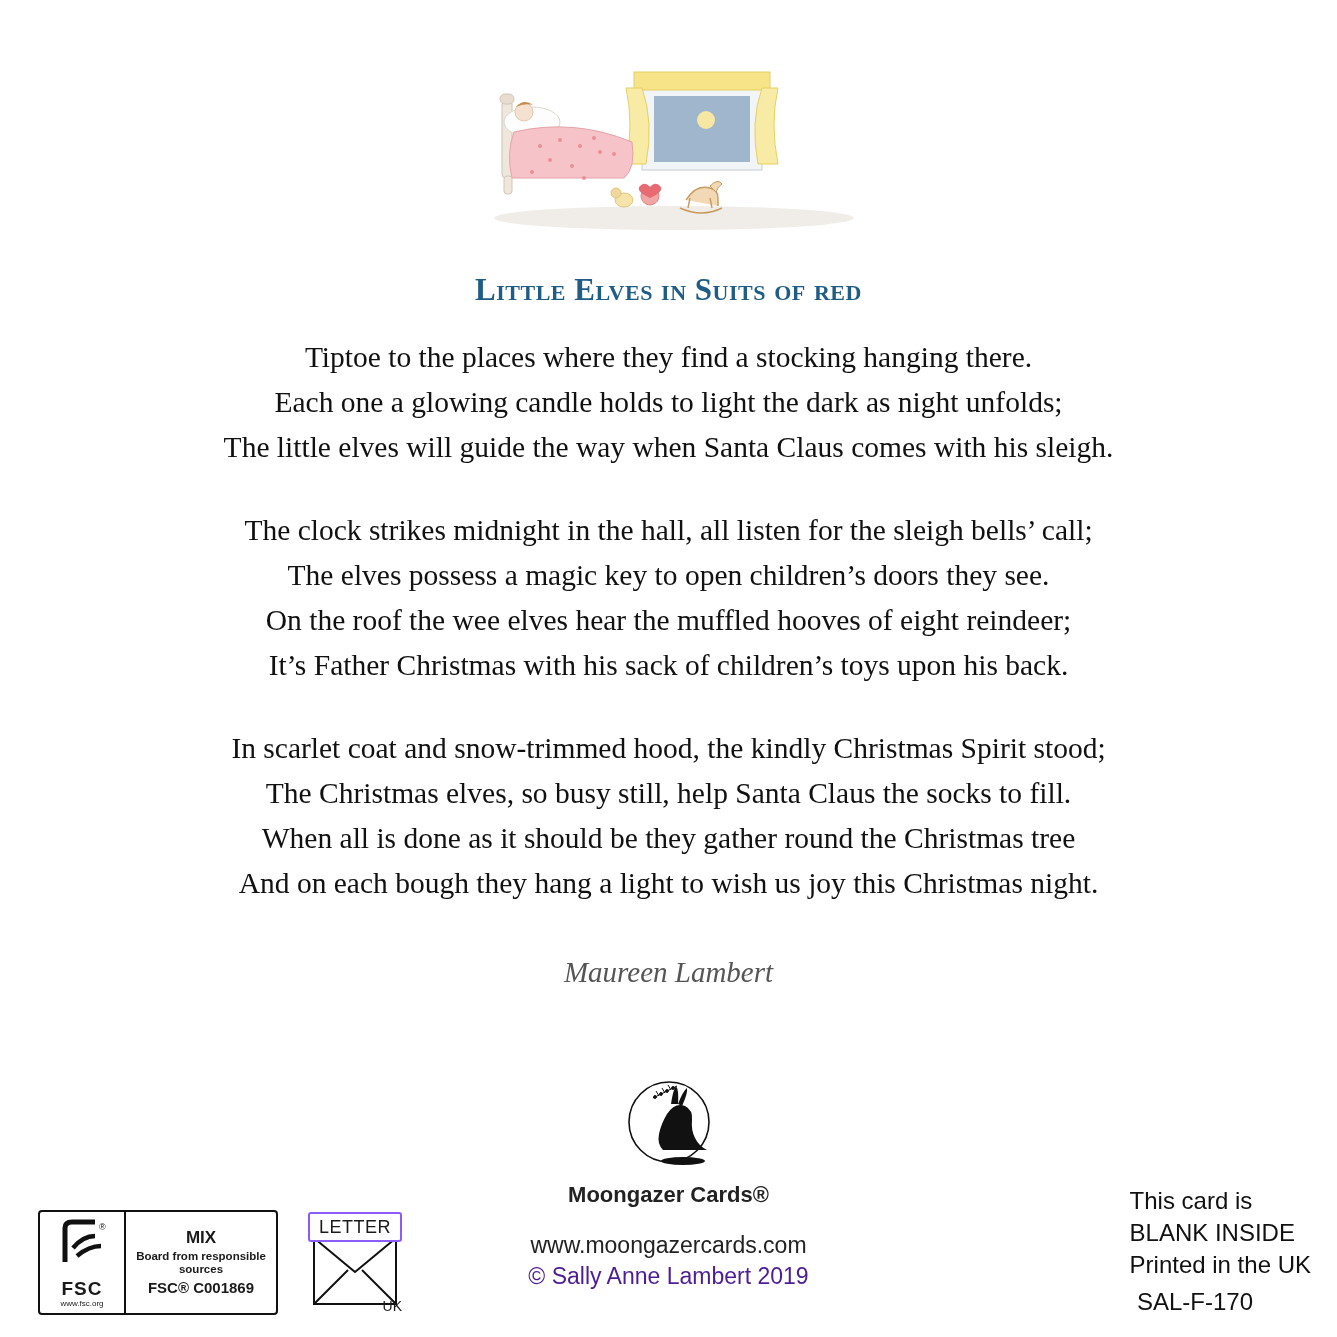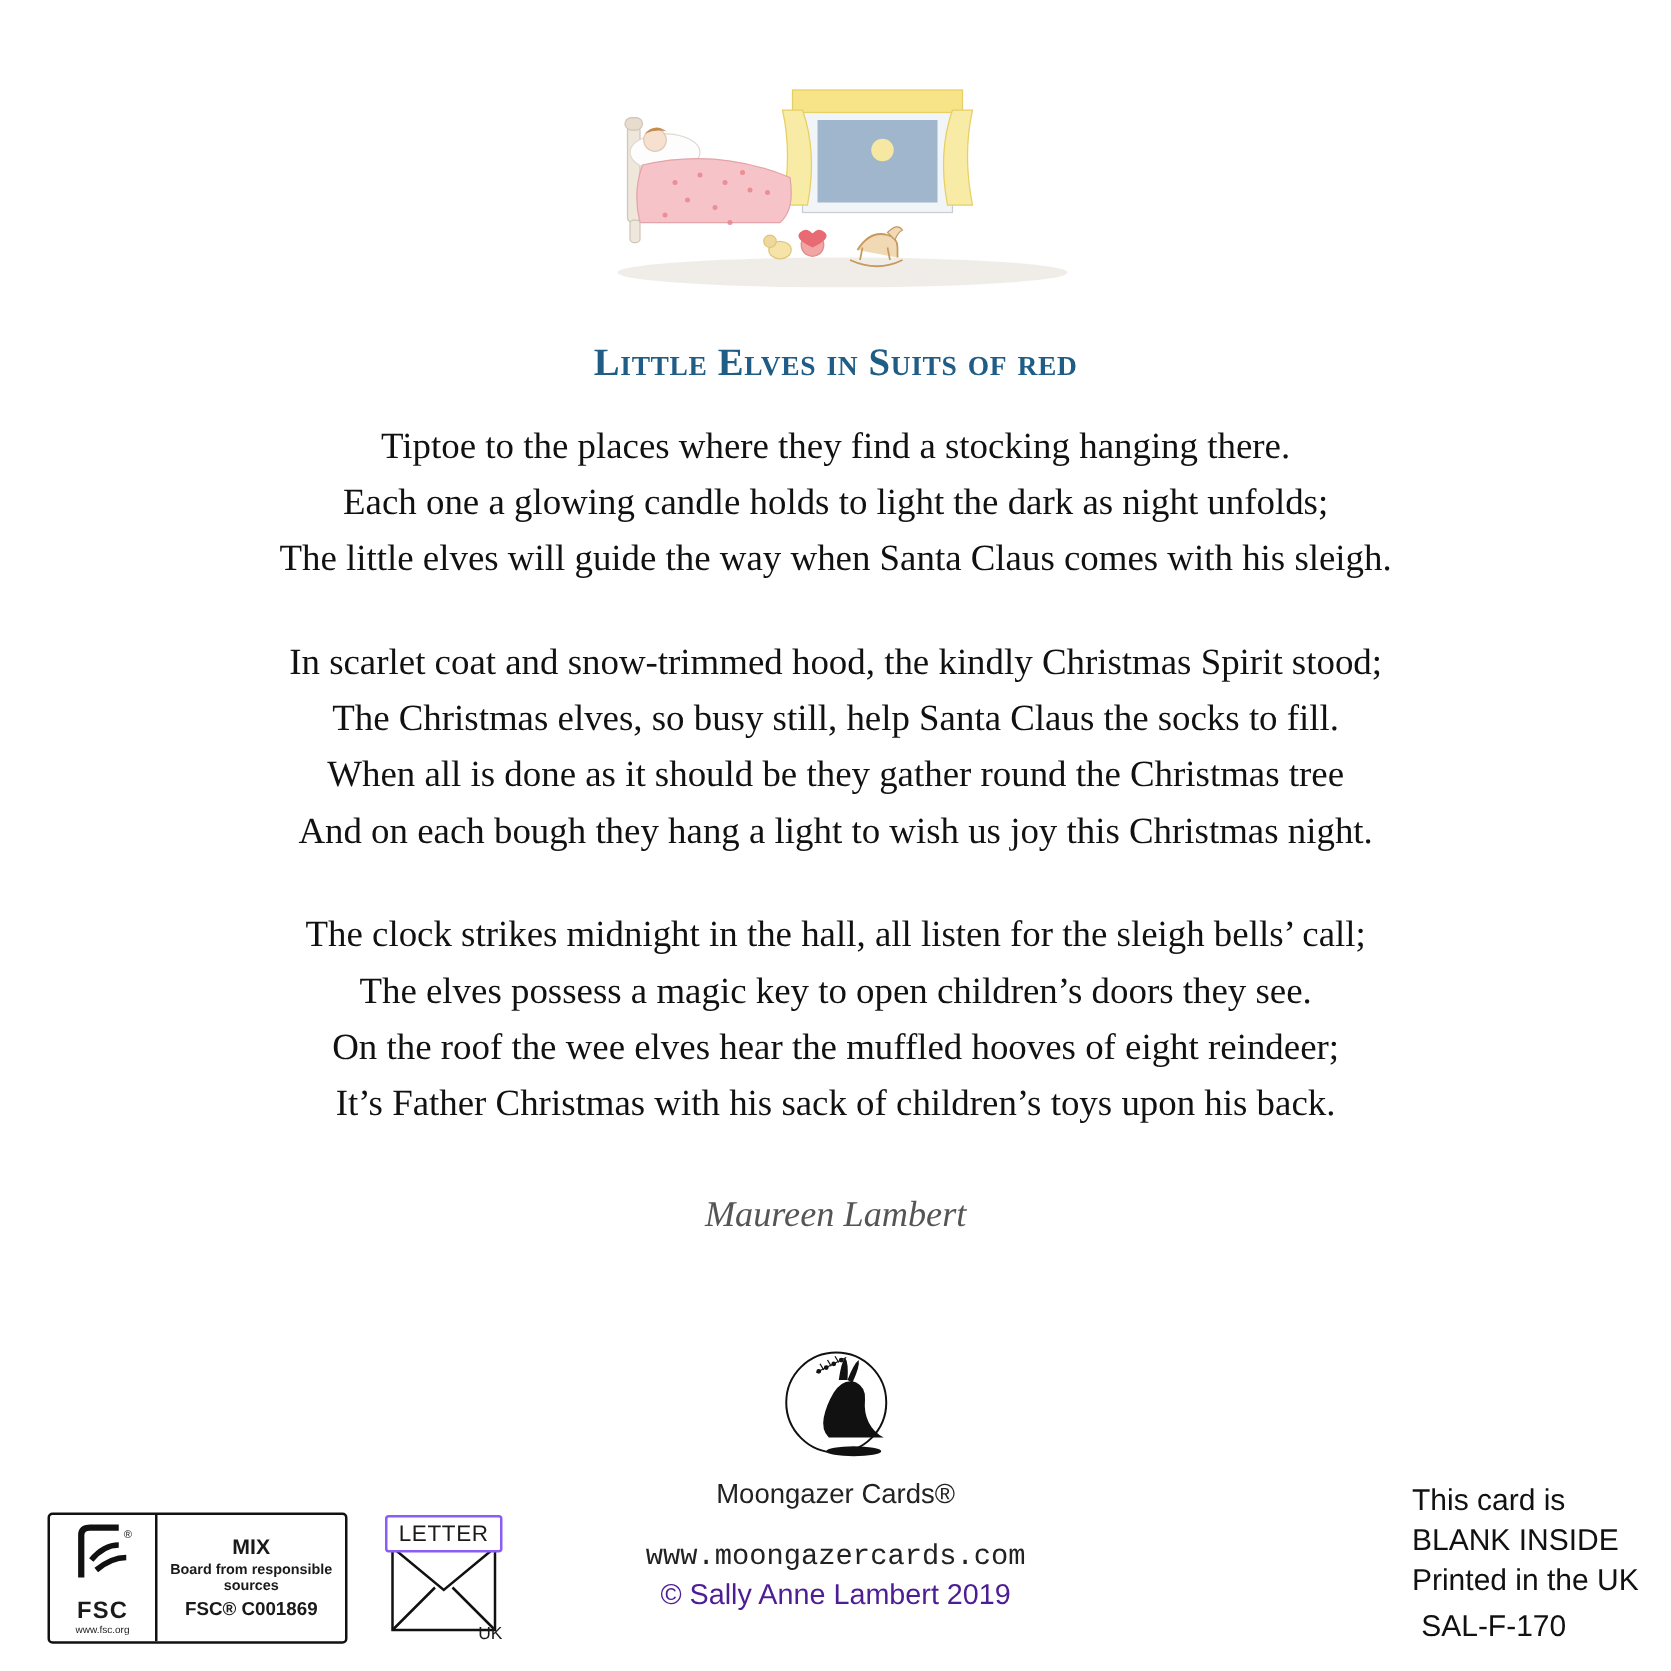--- a/index.html
+++ b/index.html
@@ -85,23 +85,24 @@
     width: 120px;
     height: 110px;
     margin: 0 auto;
     position: relative;
   }
   .brand-name {
     font-family: "Liberation Sans", sans-serif;
     font-size: 22px;
     color: #222;
     margin-top: 2px;
+    font-weight: bold;
   }
   .brand-url {
-    font-family: Liberation Mono, monospace;
+    font-family: Liberation Sans, sans-serif;
     font-size: 23px;
     color: #222;
     margin-top: 24px;
   }
   .brand-copy {
     font-family: "Liberation Sans", sans-serif;
     font-size: 23px;
     color: #4c1d95;
     margin-top: 4px;
   }
@@ -293,31 +294,31 @@
 
 <div class="poem">
 
   <div class="stanza">
     <div class="poem-line">Tiptoe to the places where they find a stocking hanging there.</div>
     <div class="poem-line">Each one a glowing candle holds to light the dark as night unfolds;</div>
     <div class="poem-line">The little elves will guide the way when Santa Claus comes with his sleigh.</div>
   </div>
 
   <div class="stanza">
+    <div class="poem-line">The clock strikes midnight in the hall, all listen for the sleigh bells’ call;</div>
+    <div class="poem-line">The elves possess a magic key to open children’s doors they see.</div>
+    <div class="poem-line">On the roof the wee elves hear the muffled hooves of eight reindeer;</div>
+    <div class="poem-line">It’s Father Christmas with his sack of children’s toys upon his back.</div>
+  </div>
+
+  <div class="stanza">
     <div class="poem-line">In scarlet coat and snow-trimmed hood, the kindly Christmas Spirit stood;</div>
     <div class="poem-line">The Christmas elves, so busy still, help Santa Claus the socks to fill.</div>
     <div class="poem-line">When all is done as it should be they gather round the Christmas tree</div>
     <div class="poem-line">And on each bough they hang a light to wish us joy this Christmas night.</div>
-  </div>
-
-  <div class="stanza">
-    <div class="poem-line">The clock strikes midnight in the hall, all listen for the sleigh bells’ call;</div>
-    <div class="poem-line">The elves possess a magic key to open children’s doors they see.</div>
-    <div class="poem-line">On the roof the wee elves hear the muffled hooves of eight reindeer;</div>
-    <div class="poem-line">It’s Father Christmas with his sack of children’s toys upon his back.</div>
   </div>
 
   <div class="author">Maureen Lambert</div>
 </div>
 
 <div class="brand">
   <div class="brand-mark">
     <svg viewBox="0 0 120 110" width="120" height="110" aria-hidden="true">
       <circle cx="60" cy="52" r="40" fill="none" stroke="#111" stroke-width="1.6"></circle>
 

